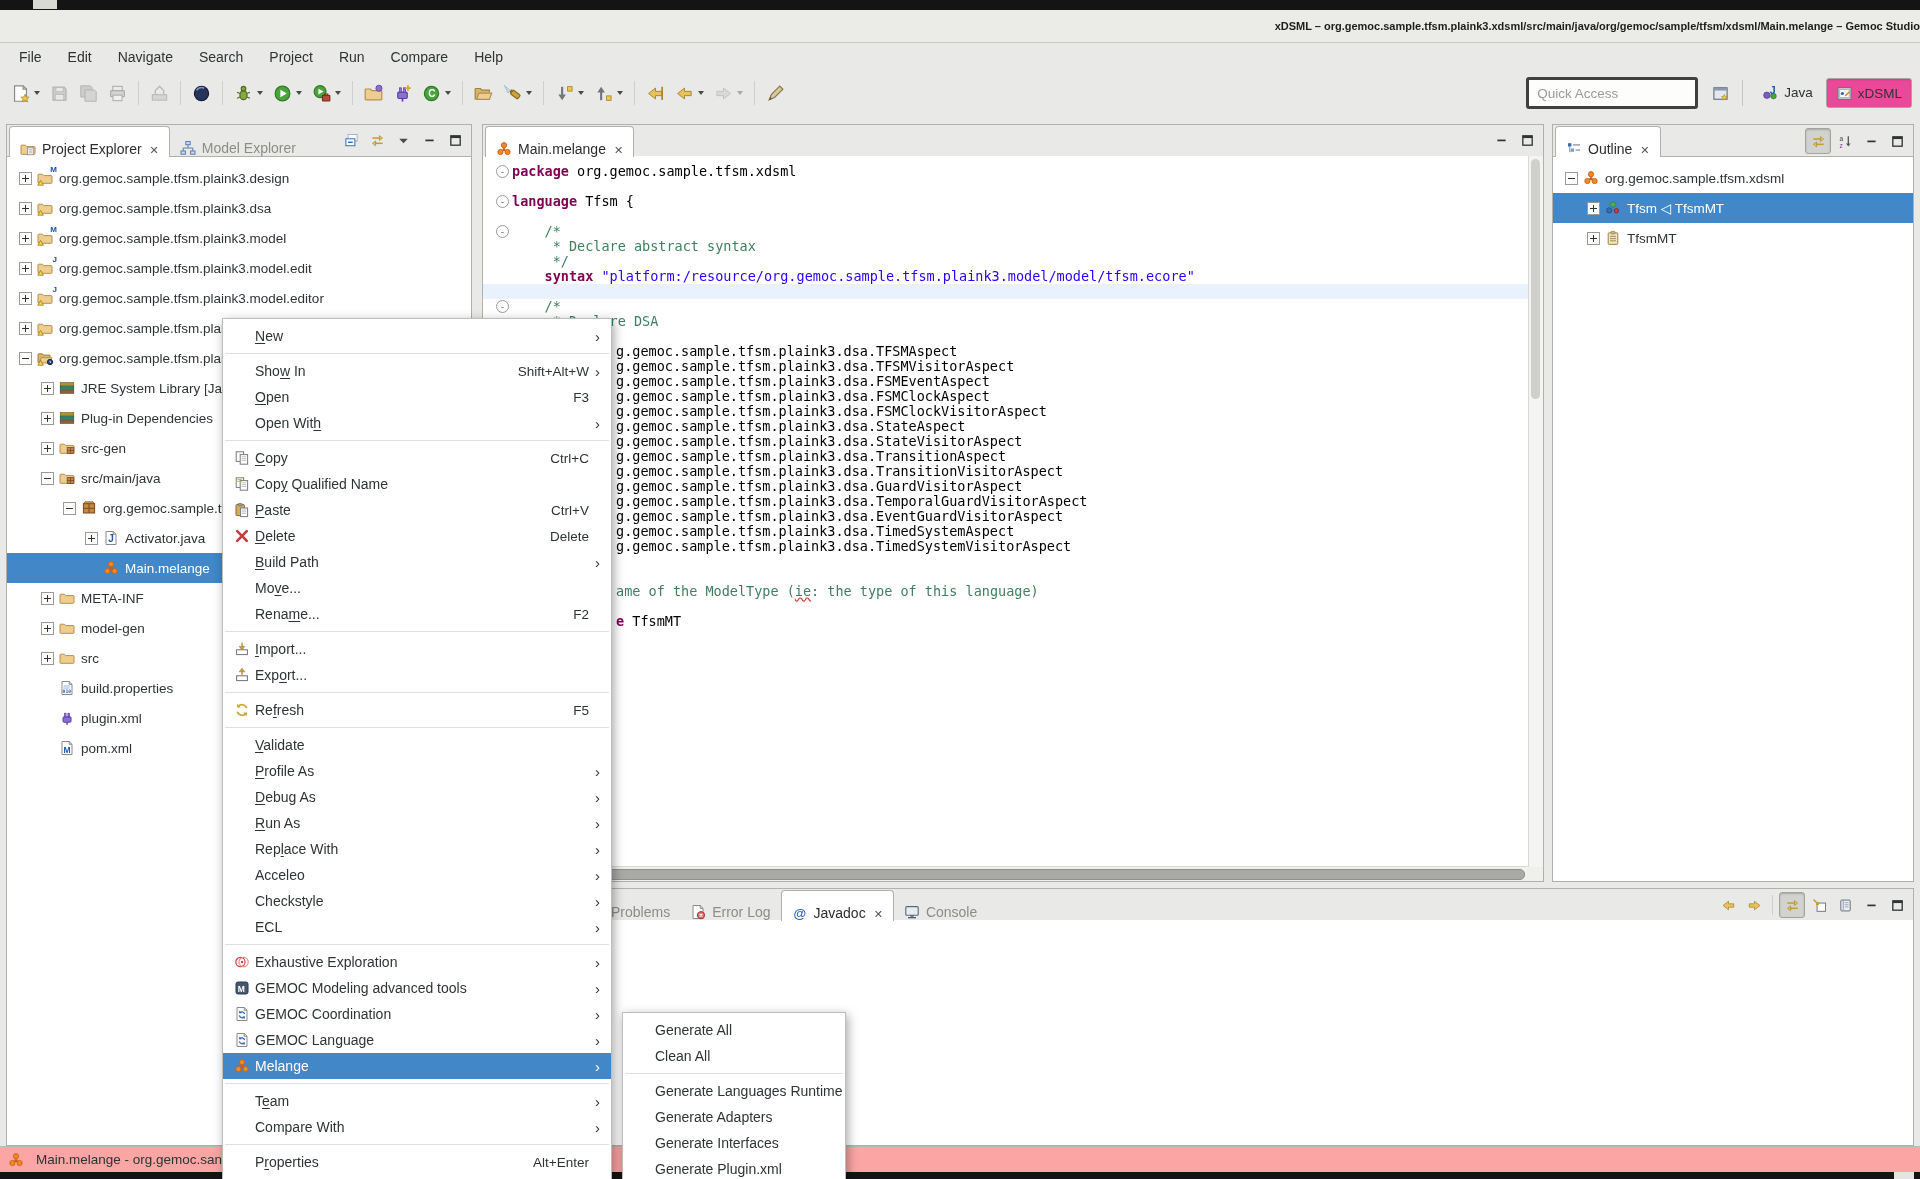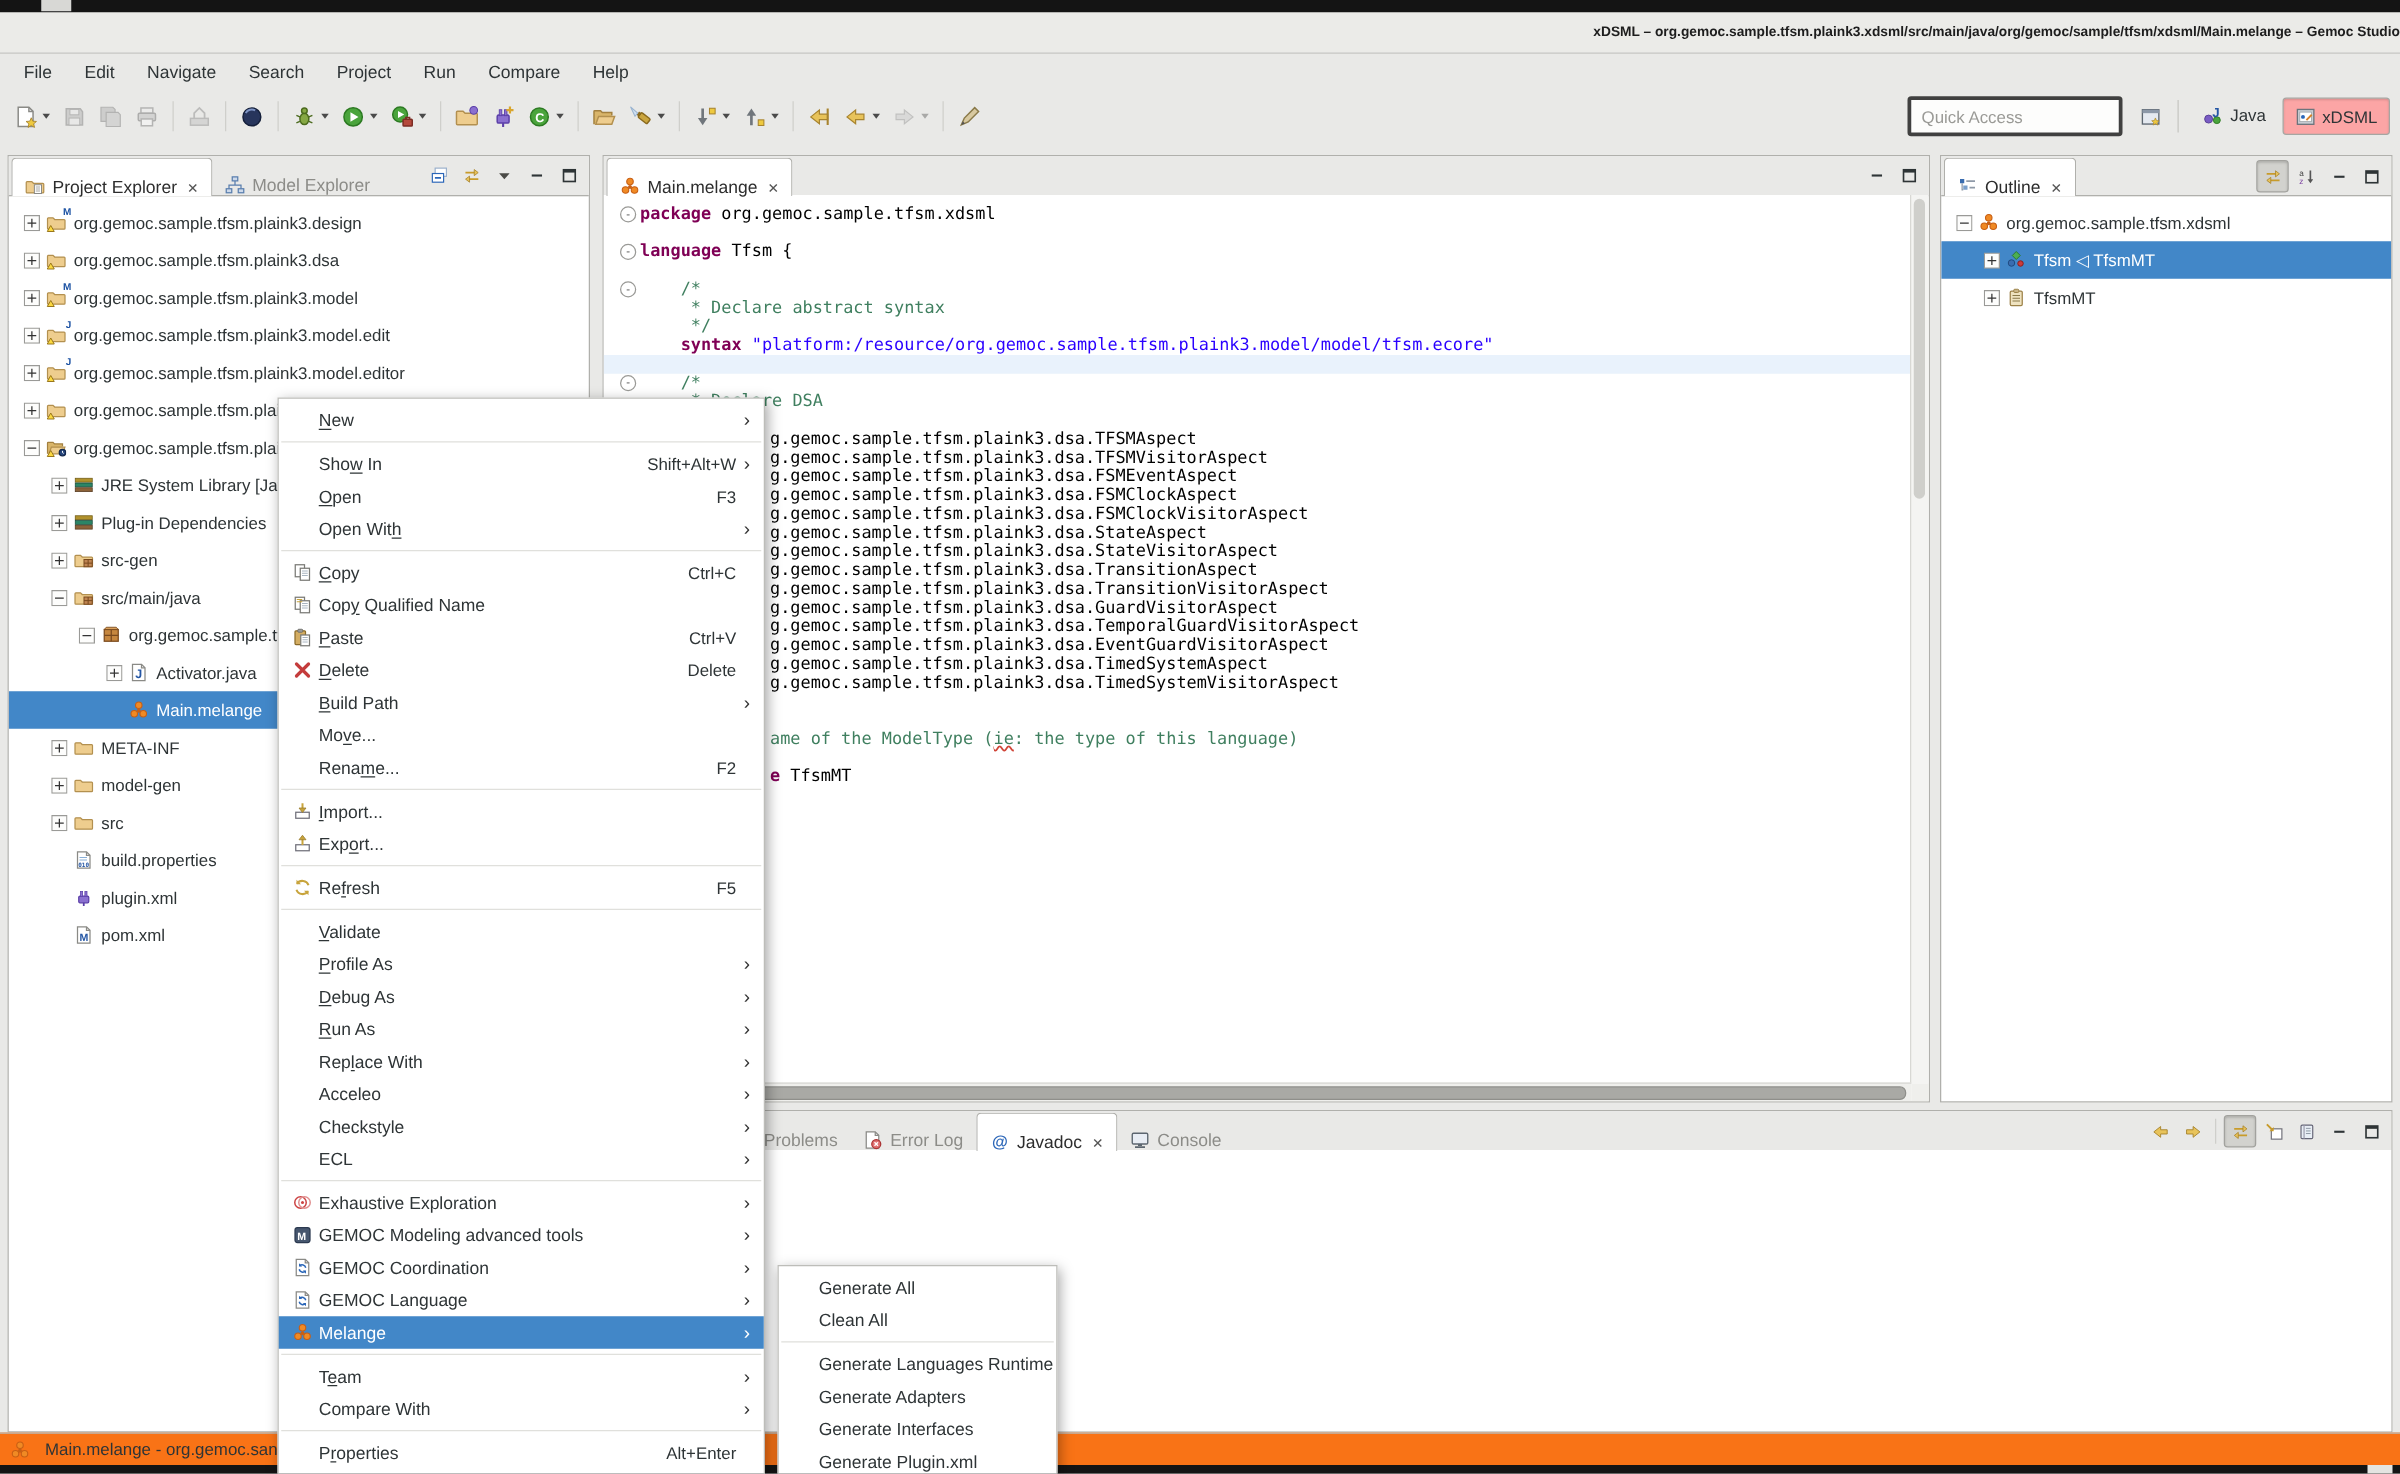--- a/index.html
+++ b/index.html
@@ -20,21 +20,21 @@
   .tbtn .dd{width:0;height:0;border-left:3.5px solid transparent;border-right:3.5px solid transparent;
             border-top:4px solid #4a4a4a;margin-left:4px;}
   .tsep{width:1px;height:24px;background:#cfcfcb;margin:0 6px;}
   .disabled{filter:grayscale(1);opacity:.4;}
   #qa-cluster{right:8px;top:70px;height:46px;display:flex;align-items:center;gap:10px;}
   #quick-access{width:150px;height:26px;border:3px solid #404040;border-radius:3px;background:#fdfdfc;
                 padding:0 8px;font-size:13.5px;font-family:"Liberation Sans",sans-serif;color:#555;}
   #quick-access::placeholder{color:#9a9a96;}
   .psep{width:1px;height:26px;background:#c6c6c2;}
   .pbtn{display:flex;align-items:center;gap:5px;height:28px;padding:0 9px;border-radius:3px;font-size:13.5px;}
-  .pbtn.active{background:#fca5a5;border:1px solid #a6a6a2;box-shadow:inset 0 1px 2px rgba(0,0,0,.15);}
+  .pbtn.active{background:#ec4899;border:1px solid #a6a6a2;box-shadow:inset 0 1px 2px rgba(0,0,0,.15);}
 
   
   .panel{position:absolute;background:#fff;border:1px solid #b0b0ac;box-sizing:border-box;}
   #left-panel{left:6px;top:124px;width:466px;height:1022px;}
   #editor-panel{left:482px;top:124px;width:1062px;height:758px;}
   #outline-panel{left:1552px;top:124px;width:362px;height:758px;}
   #bottom-panel{left:482px;top:888px;width:1432px;height:258px;}
   .sash{position:absolute;background:transparent;}
 
   .tabstrip{position:relative;height:31px;background:#e9e9e7;border-bottom:1px solid #b0b0ac;
@@ -90,21 +90,21 @@
   .mlabel{white-space:nowrap;}
   .mspace{flex:1;}
   .mshort{font-size:13.5px;margin-right:6px;}
   .marrow{width:10px;font-size:15px;line-height:1;color:#333;}
   .mrow.sel{background:var(--sel);color:#fff;}
   .mrow.sel .marrow{color:#fff;}
   .msep{height:1px;background:#e0e0dc;margin:4px 2px;}
 
   
   #bp-content{position:absolute;left:0;top:31px;right:0;bottom:0;background:#fff;}
-  #status-bar{left:0;top:1146px;width:1920px;height:26px;background:#f97316;border-top:1px solid #b9b9b5;
+  #status-bar{left:0;top:1146px;width:1920px;height:26px;background:#fca5a5;border-top:1px solid #b9b9b5;
               display:flex;align-items:center;padding-left:8px;gap:6px;font-size:13.5px;box-sizing:border-box;}
   #bottom-black{left:0;top:1172px;width:1920px;height:7px;background:#141414;}
   #bb-corner{left:1894px;top:1172px;width:20px;height:7px;background:#e4e4e1;}
 </style>
 </head>
 <body>
 
 <div class="screen">
   <div class="abs" id="top-black"></div>
   <div class="abs" id="top-tab"></div>

